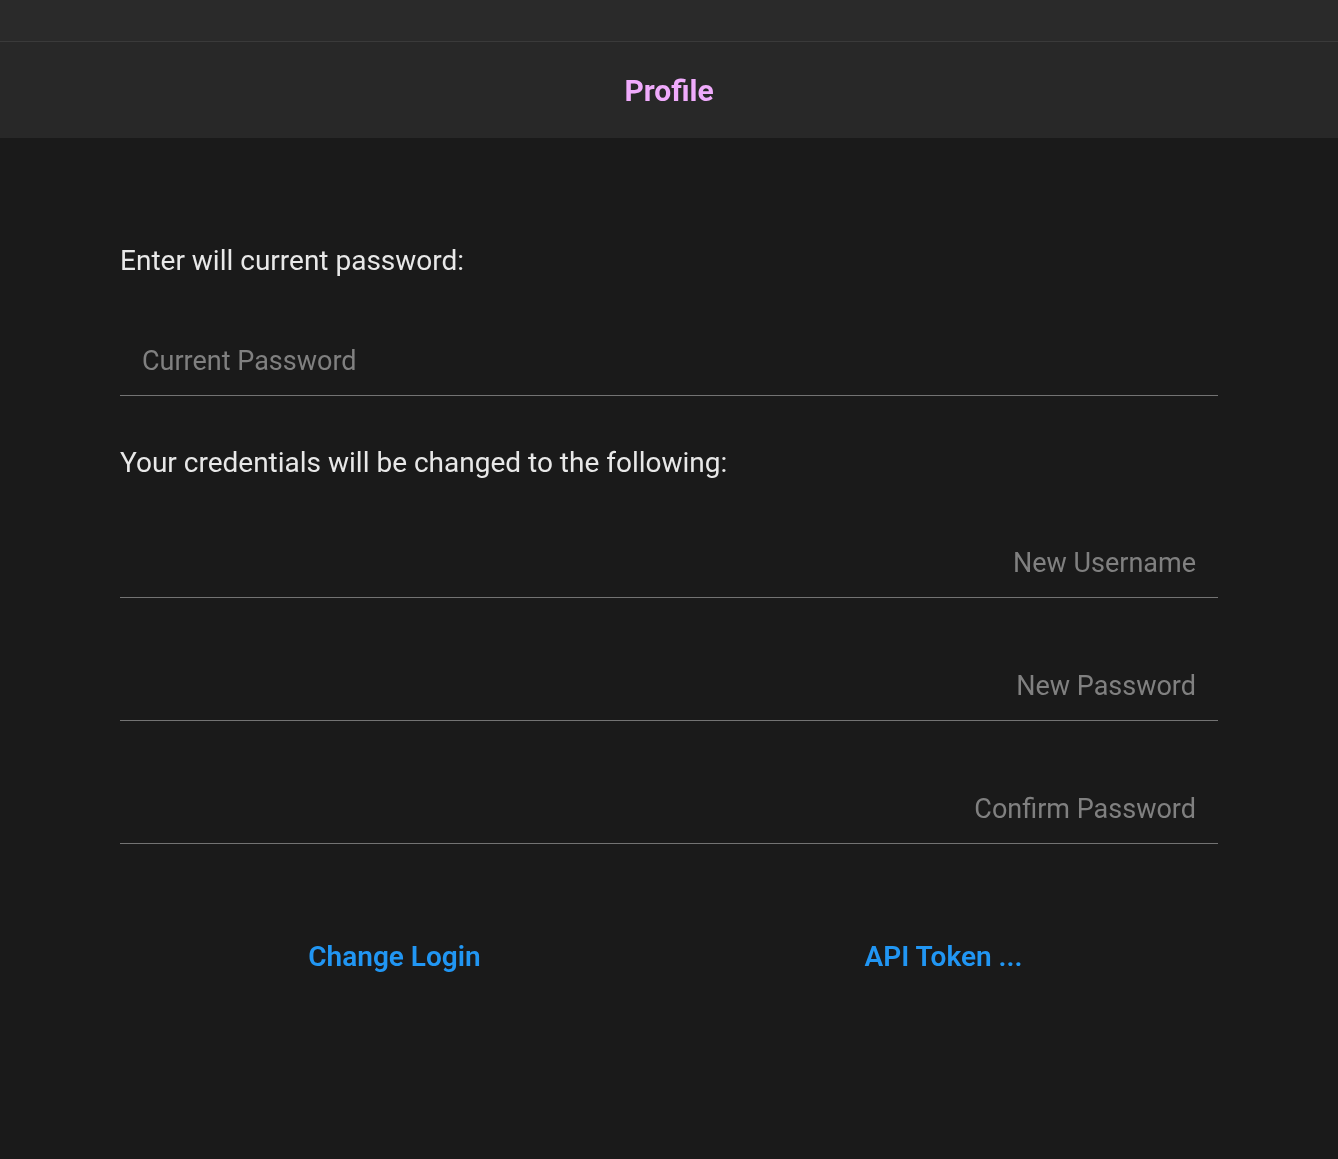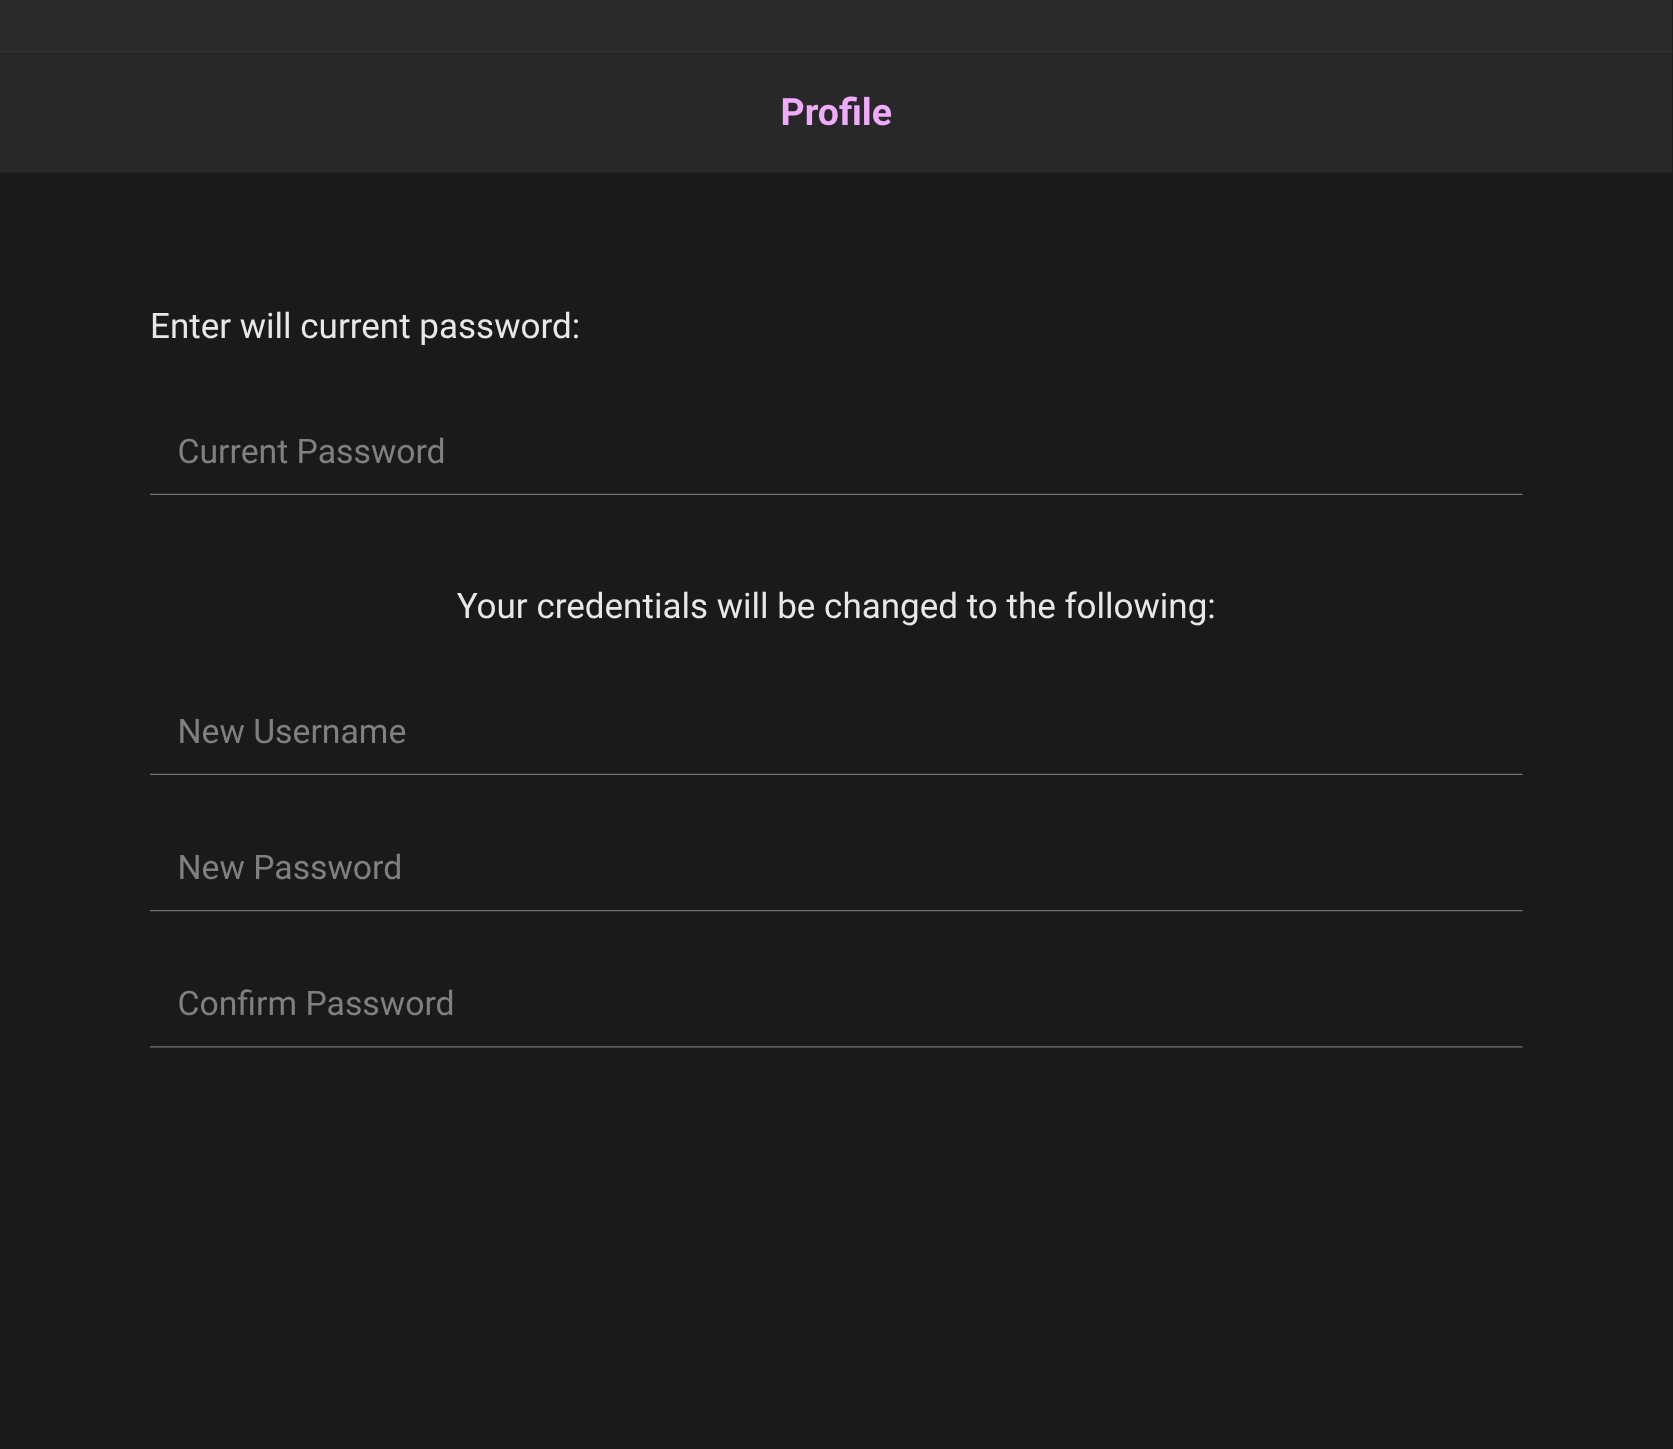--- a/index.html
+++ b/index.html
@@ -51,26 +51,25 @@
       font-size: 27px;
       color: #e8e8e8;
       outline: none;
       font-family: inherit;
       margin-bottom: 50px;
     }
     .input-field::placeholder {
       color: #808080;
     }
     .second-label {
-      margin-top: 22px;
       margin-bottom: 50px;
-      text-align: center;
     }
     .input-group .input-field {
-      margin-bottom: 40px;
+      margin-bottom: 54px;
+      text-align: right;
     }
     .button-row {
       display: flex;
       margin-top: 30px;
     }
     .action-button {
       flex: 1;
       background: transparent;
       border: none;
       color: #2196f3;
@@ -99,13 +98,17 @@
   <div class="label second-label">Your credentials will be changed to the following:</div>
   
   <div class="input-group">
     <input type="text" class="input-field" placeholder="New Username" style="">
     
     <input type="password" class="input-field" placeholder="New Password" style="">
     
     <input type="password" class="input-field" placeholder="Confirm Password" style="">
   </div>
   
+  <div class="button-row">
+    <button class="action-button">Change Login</button>
+    <button class="action-button">API Token ...</button>
+  </div>
 </div>
 
 </body></html>

